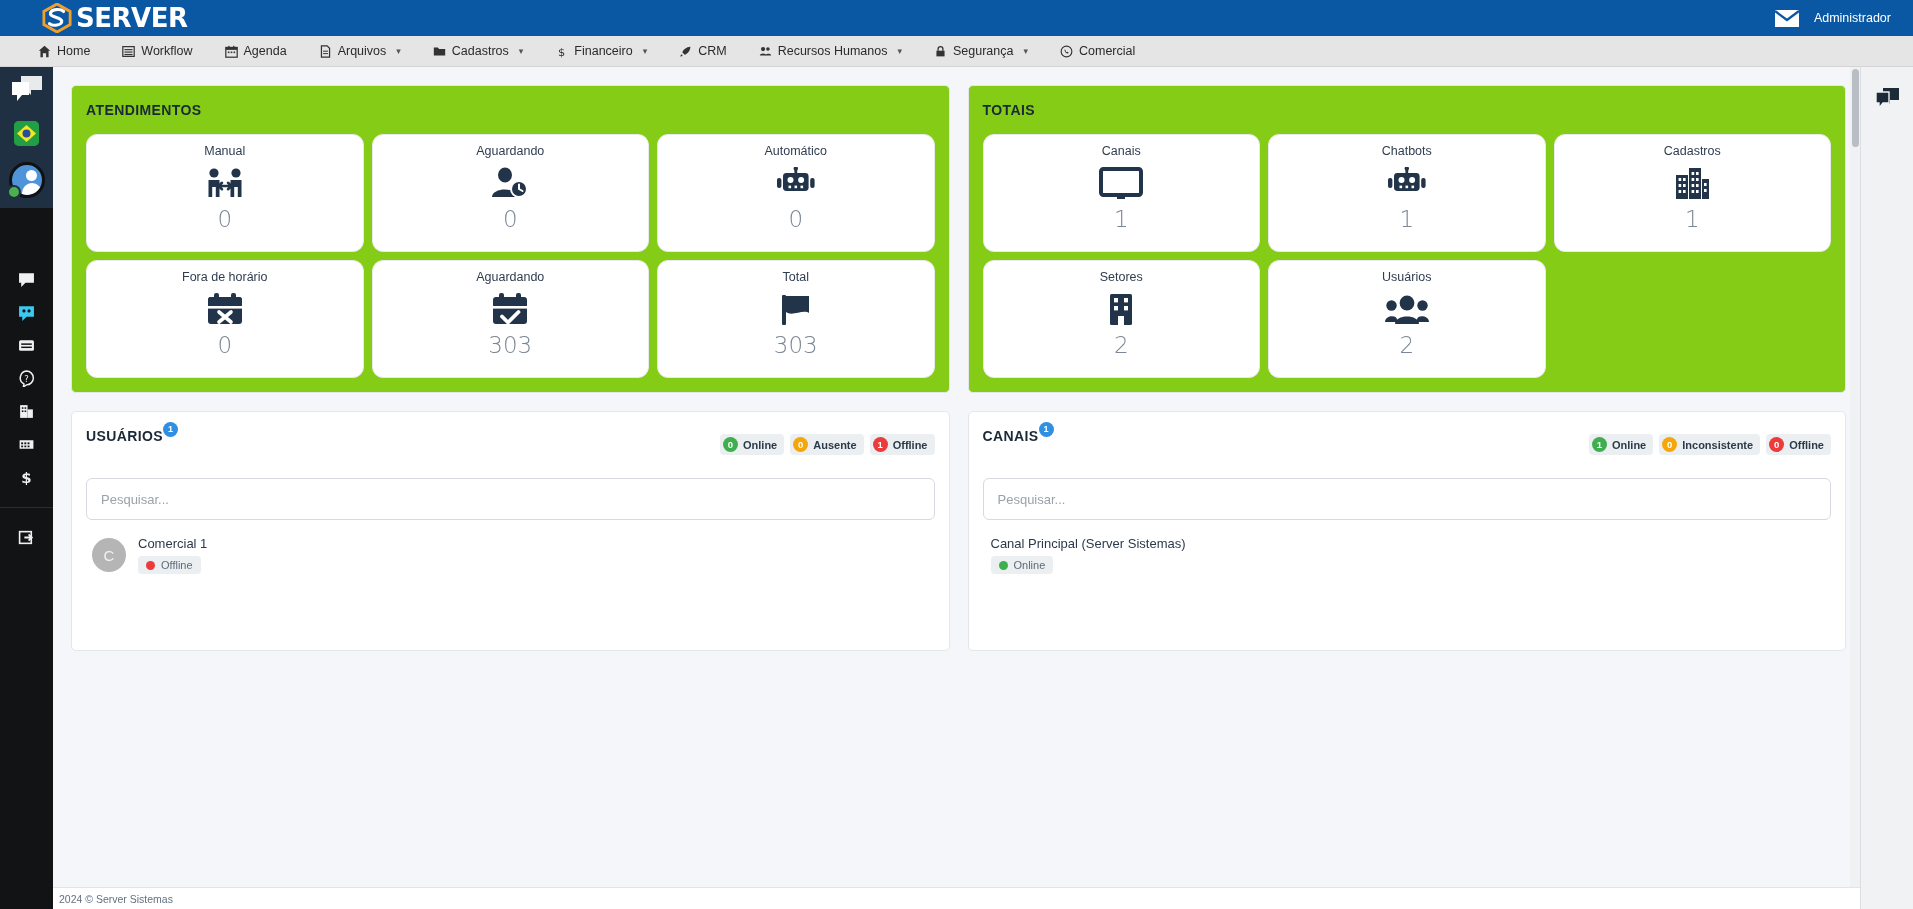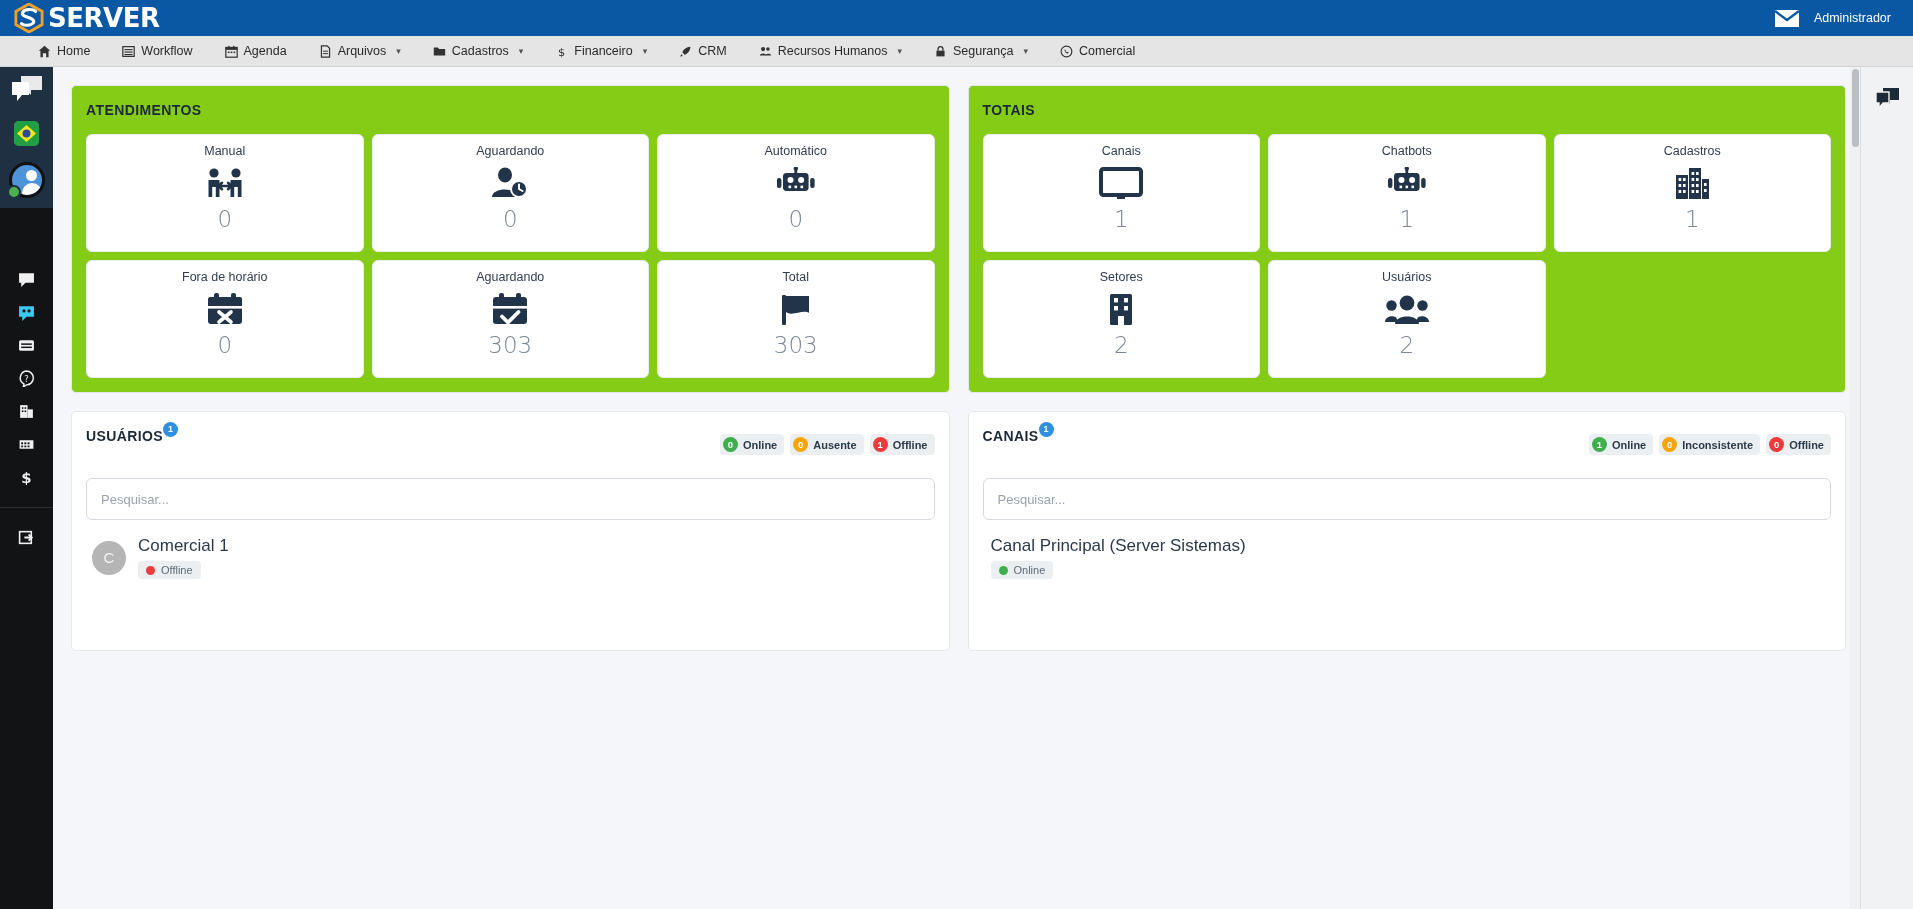--- a/index.html
+++ b/index.html
@@ -9,21 +9,21 @@
     background: #f4f6f9;
     overflow: hidden;
   }
 
   
   .brandbar {
     height: 36px; background: #0a57a4;
     display: flex; align-items: center; justify-content: space-between;
     padding: 0 22px 0 14px;
   }
-  .brand-logo { display: flex; align-items: center; gap: 4px; }
+  .brand-logo { display: flex; align-items: center; gap: 4px; margin-left: 28px; }
   .brand-mark { width: 30px; height: 30px; }
   .brand-text {
     color: #ffffff; font-size: 26px; font-weight: bold;
     letter-spacing: -0.5px; font-family: "DejaVu Sans", sans-serif;
   }
   .brand-right { display: flex; align-items: center; gap: 14px; }
   .mail-icon { width: 26px; height: 19px; }
   .admin-label { color: #ffffff; font-size: 12.5px; }
 
   
@@ -109,21 +109,21 @@
   }
   .sup-badge {
     background: #2f8fe0; color:#fff; font-size: 9px; font-weight: bold;
     border-radius: 50%; width: 15px; height: 15px;
     display:inline-flex; align-items:center; justify-content:center;
     position: relative; top: -7px; left: 0px;
   }
 
   .tile-grid { display: grid; grid-template-columns: repeat(3, 1fr); gap: 8px; }
   .tile {
-    border: 1px solid #e8eaed; border-radius: 6px; background: #fff;
+    border: 1px solid #e8eaed; border-radius: 11px; background: #fff;
     height: 118px; display:flex; flex-direction: column; align-items:center;
     justify-content: flex-start; padding-top: 9px; cursor: pointer;
   }
   .tile-label { font-size: 12.5px; color: #2f3d50; margin-bottom: 6px; }
   .tile-icon { height: 40px; display:flex; align-items:center; justify-content:center; }
   .tile-icon svg { fill: #223449; }
   .tile-value { font-size: 23px; color: #7b8794; font-weight: 300; margin-top: 2px;
                 font-family: "DejaVu Sans", sans-serif; }
 
   
@@ -153,21 +153,21 @@
   }
   .searchbox::placeholder { color: #9aa2ab; }
 
   .entry { display:flex; align-items:center; gap: 12px; margin-top: 16px; padding-left: 6px; cursor:pointer; }
   .entry-avatar {
     width: 34px; height: 34px; border-radius: 50%; background:#b5b5b5;
     color:#f2f2f2; font-size: 15px; display:flex; align-items:center; justify-content:center;
     flex: 0 0 34px;
   }
   .entry-body { display:flex; flex-direction: column; gap: 5px; }
-  .entry-name { font-size: 17px; color: #2b3a4a; }
+  .entry-name { font-size: 13px; color: #2b3a4a; }
   .entry-status {
     background: #eceff1; border-radius: 4px; padding: 3px 8px;
     display: inline-flex; align-items:center; gap: 6px;
     font-size: 11px; color: #5d6b79; width: fit-content;
   }
   .entry-status .pip { width: 9px; height: 9px; border-radius:50%; }
   .chan-entry { margin-top: 16px; padding-left: 8px; display:flex; flex-direction:column; gap:5px; cursor:pointer; }
 
   
   .right-rail {
@@ -651,20 +651,23 @@
             </div>
           </div>
         </div>
       </div>
 
       <div class="scrollbar-col">
         <div class="scrollbar-thumb"></div>
       </div>
     </div>
 
+    <div class="footer">
+      <span>2024 © Server Sistemas</span>
+    </div>
   </div>
 
   <div class="right-rail">
     <div class="rr-btn">
       <svg viewBox="0 0 25 25">
         <path d="M8 2 H24 V14 H15 L15 18 L11 14 H8 Z"></path>
         <path d="M1 6 H14 V17 H8 L4 22 L4 17 H1 Z" fill="#1d2a38" stroke="#f1f2f4" stroke-width="1.4"></path>
       </svg>
     </div>
   </div>

